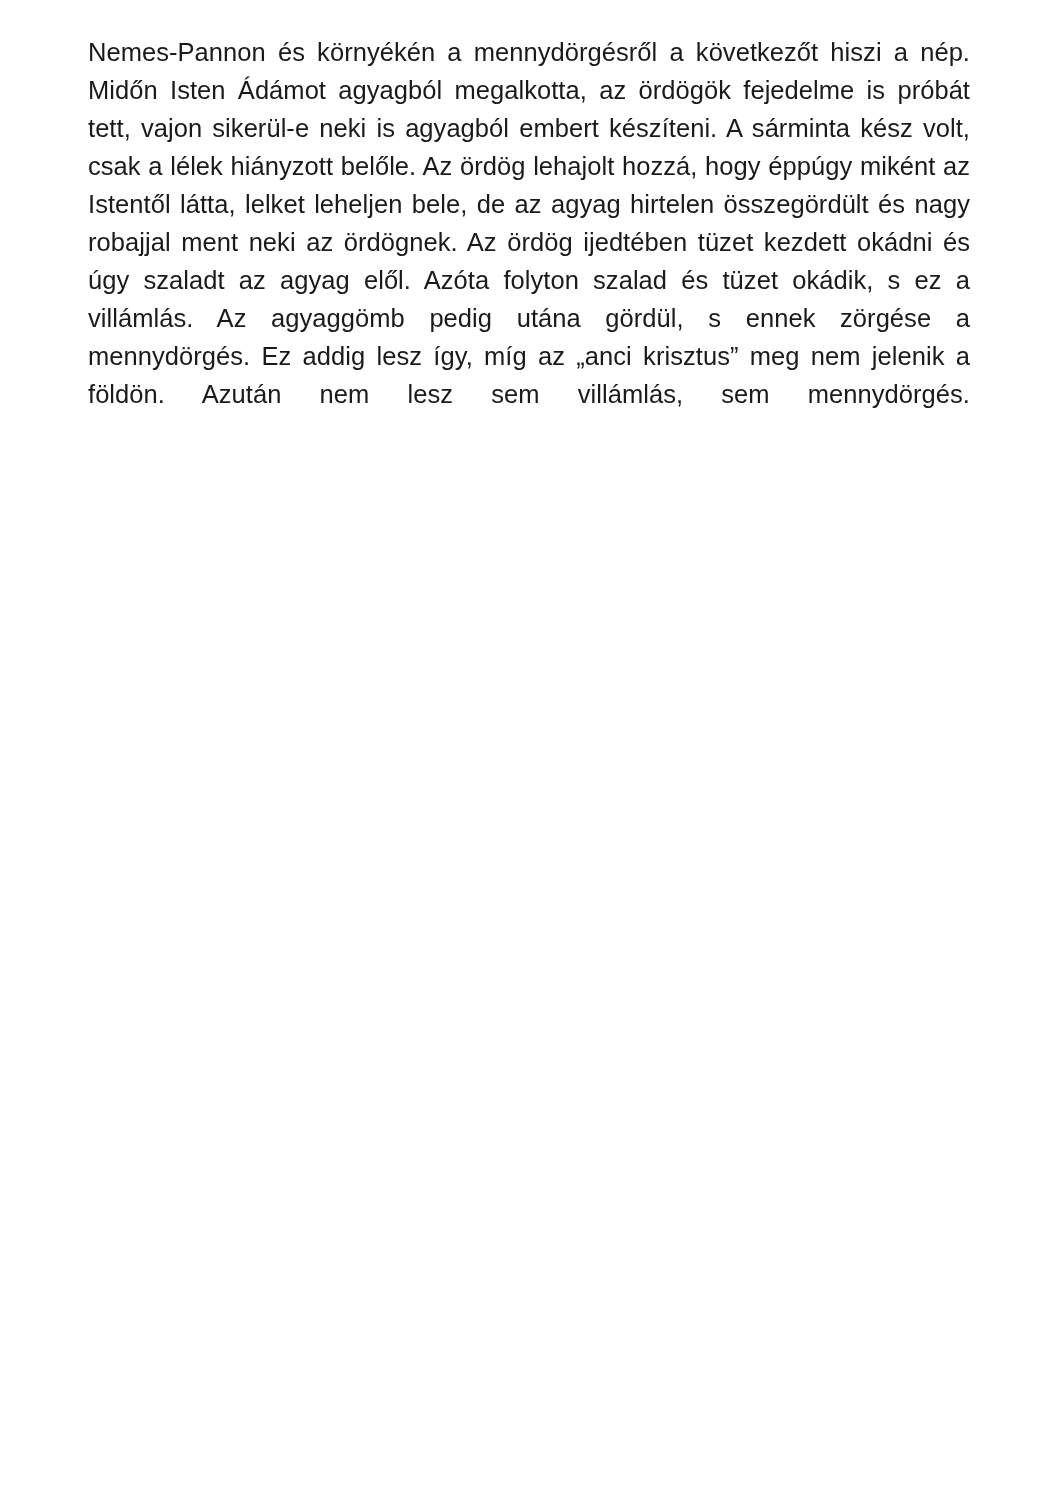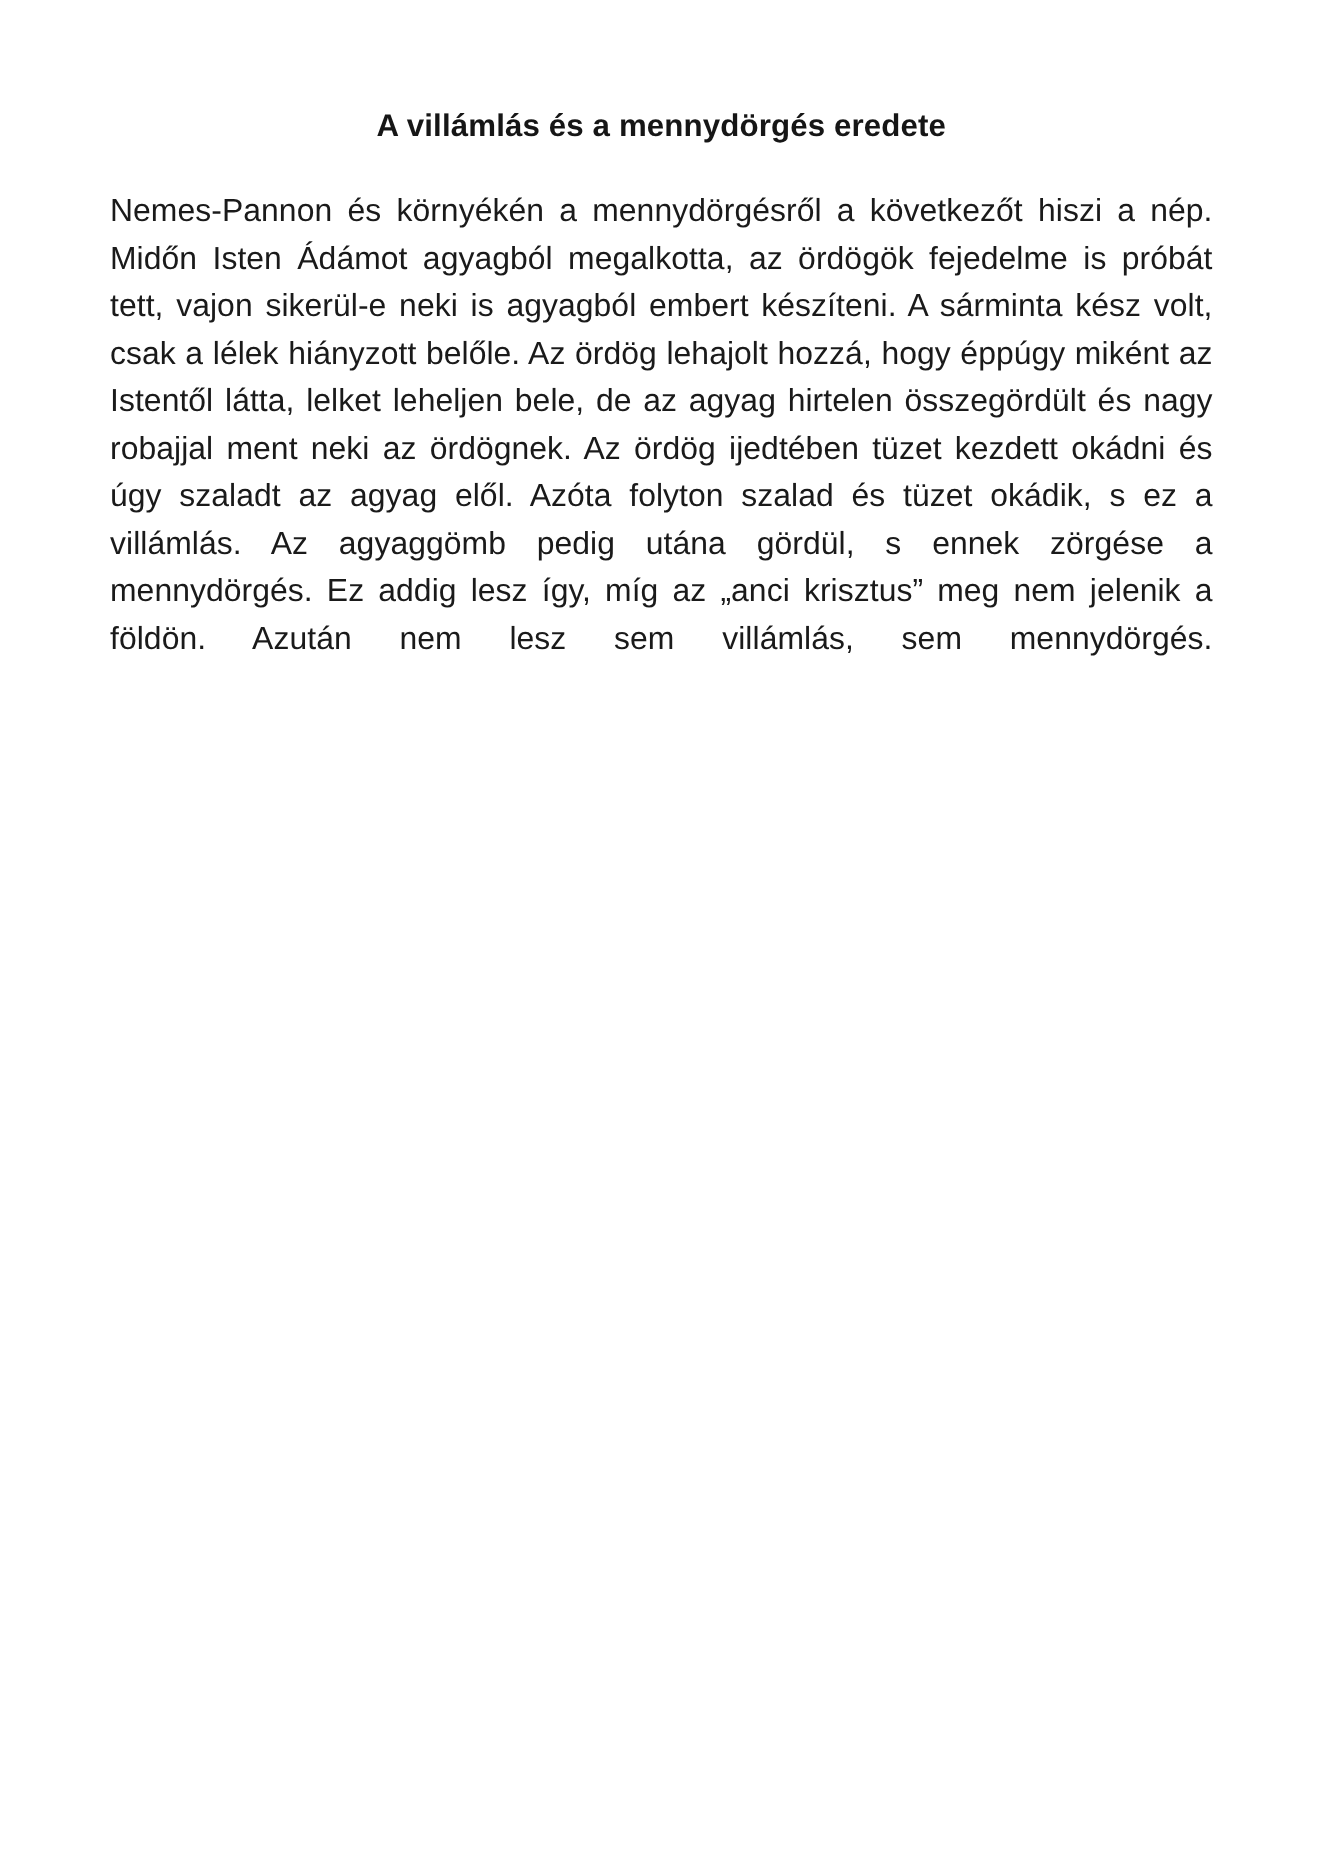--- a/index.html
+++ b/index.html
@@ -57,18 +57,17 @@
     display: inline-block;
     width: 100%;
   }
 </style>
 </head>
 <body>
 
 <div class="page">
   <div class="content">
 
-    <h1 class="doc-title">A villámlás és a mennydörgés eredete</h1>
 
     <p class="doc-body">Nemes-Pannon és környékén a mennydörgésről a következőt hiszi a nép. Midőn Isten Ádámot agyagból megalkotta, az ördögök fejedelme is próbát tett, vajon sikerül-e neki is agyagból embert készíteni. A sárminta kész volt, csak a lélek hiányzott belőle. Az ördög lehajolt hozzá, hogy éppúgy miként az Istentől látta, lelket leheljen bele, de az agyag hirtelen összegördült és nagy robajjal ment neki az ördögnek. Az ördög ijedtében tüzet kezdett okádni és úgy szaladt az agyag elől. Azóta folyton szalad és tüzet okádik, s ez a villámlás. Az agyaggömb pedig utána gördül, s ennek zörgése a mennydörgés. Ez addig lesz így, míg az „anci krisztus” meg nem jelenik a földön. Azután nem lesz sem villámlás, sem mennydörgés.</p>
 
   </div>
 </div>
 
 </body></html>

